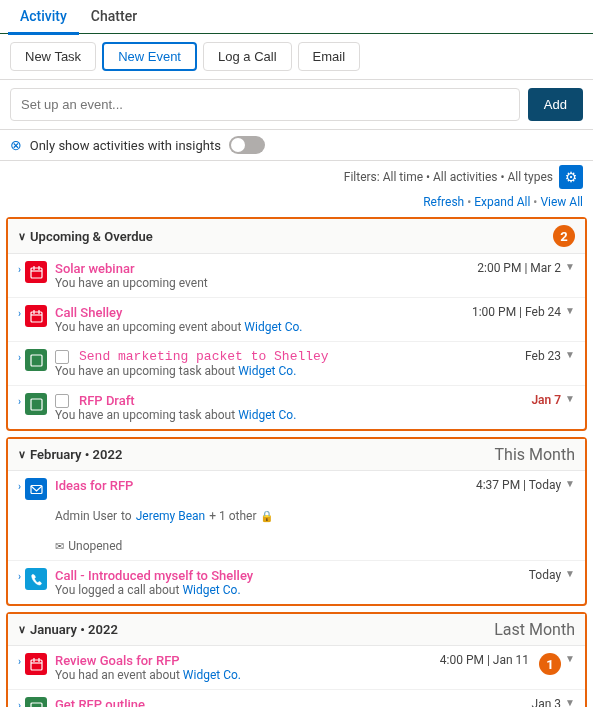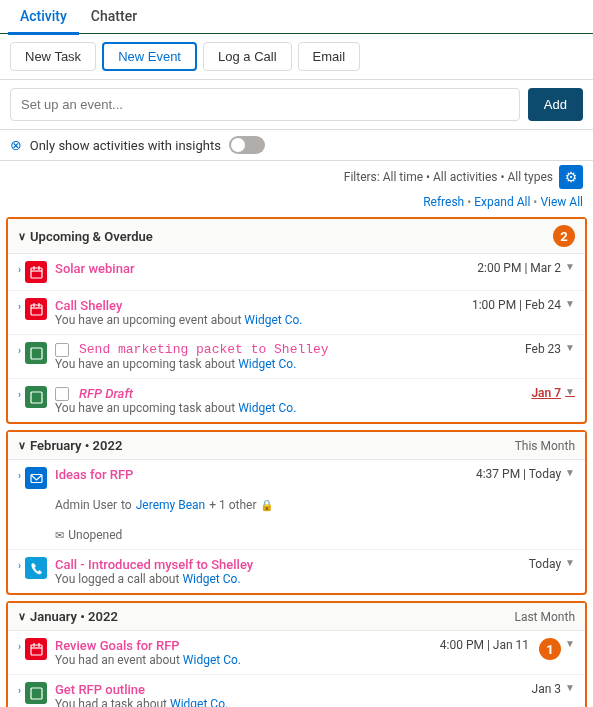--- a/index.html
+++ b/index.html
@@ -190,21 +190,21 @@
       border-radius: 50%;
       width: 22px;
       height: 22px;
       display: flex;
       align-items: center;
       justify-content: center;
       font-size: 13px;
       font-weight: 700;
     }
     .section-month-label {
-      font-size: 12px;
+      font-size: 16px;
       color: #666;
     }
 
     
     .activity-item {
       display: flex;
       align-items: flex-start;
       padding: 7px 10px;
       border-bottom: 1px solid #f0f0f0;
       position: relative;
@@ -256,21 +256,20 @@
       color: #444;
       margin-left: 10px;
       white-space: nowrap;
       display: flex;
       align-items: flex-start;
       gap: 4px;
     }
     .item-date.overdue {
       color: #c23934;
       font-weight: 600;
-      text-decoration: underline;
     }
     .dropdown-arrow {
       color: #888;
       font-size: 10px;
       cursor: pointer;
     }
     .item-extra {
       font-size: 12px;
       color: #666;
       margin-top: 16px;
@@ -371,20 +370,21 @@
     <div class="item-icon icon-red">
       <svg width="13" height="13" viewBox="0 0 13 13" fill="white">
           <rect x="1" y="2" width="11" height="10" rx="1" stroke="white" stroke-width="1.2" fill="none"></rect>
           <line x1="4" y1="0" x2="4" y2="4" stroke="white" stroke-width="1.2"></line>
           <line x1="9" y1="0" x2="9" y2="4" stroke="white" stroke-width="1.2"></line>
           <line x1="1" y1="5" x2="12" y2="5" stroke="white" stroke-width="1.2"></line>
         </svg>
     </div>
     <div class="item-content">
       <div class="item-title">Solar webinar</div>
+      <div class="item-subtitle">You have an upcoming event</div>
     </div>
     <div class="item-date">
       <span>2:00 PM | Mar 2</span>
       <span class="dropdown-arrow">▼</span>
     </div>
   </div>
 
   <div class="activity-item">
     <span class="item-chevron">›</span>
     <div class="item-icon icon-red">
@@ -432,21 +432,21 @@
   </div>
 
   <div class="activity-item">
     <span class="item-chevron">›</span>
     <div class="item-icon icon-green">
       <svg width="13" height="13" viewBox="0 0 13 13" fill="white">
           <rect x="1" y="1" width="11" height="11" rx="1" stroke="white" stroke-width="1.2" fill="none"></rect>
         </svg>
     </div>
     <div class="item-content">
-      <div style="display:flex;align-items:flex-end;gap:4px;font-style:italic;">
+      <div style="display:flex;align-items:flex-end;gap:4px;">
         <div class="item-checkbox"></div>
         <div class="item-title">RFP Draft</div>
       </div>
       <div class="item-subtitle">
         <span>You have an upcoming task about</span>
         <span class="item-link">Widget Co.</span>
       </div>
     </div>
     <div class="item-date overdue">
       <span>Jan 7</span>

